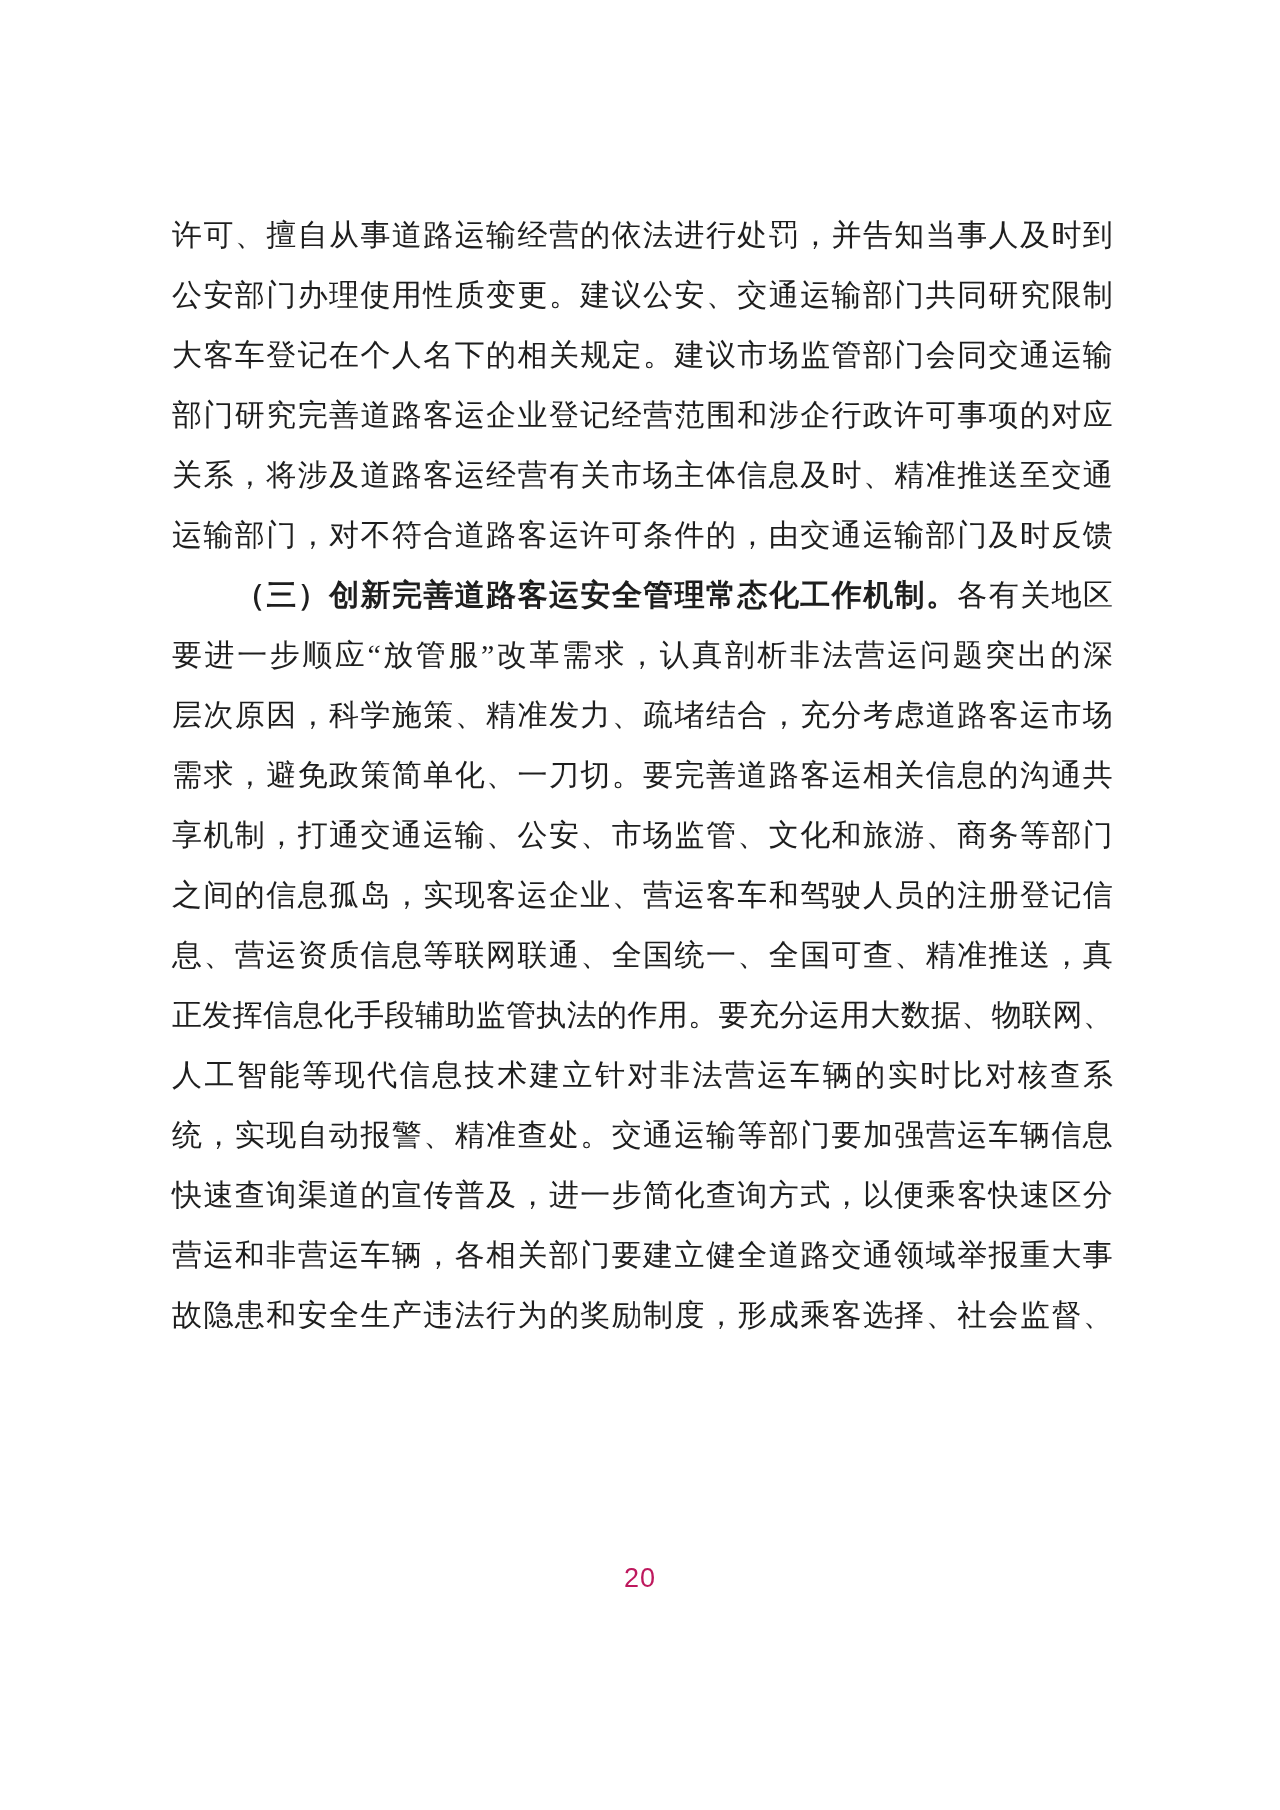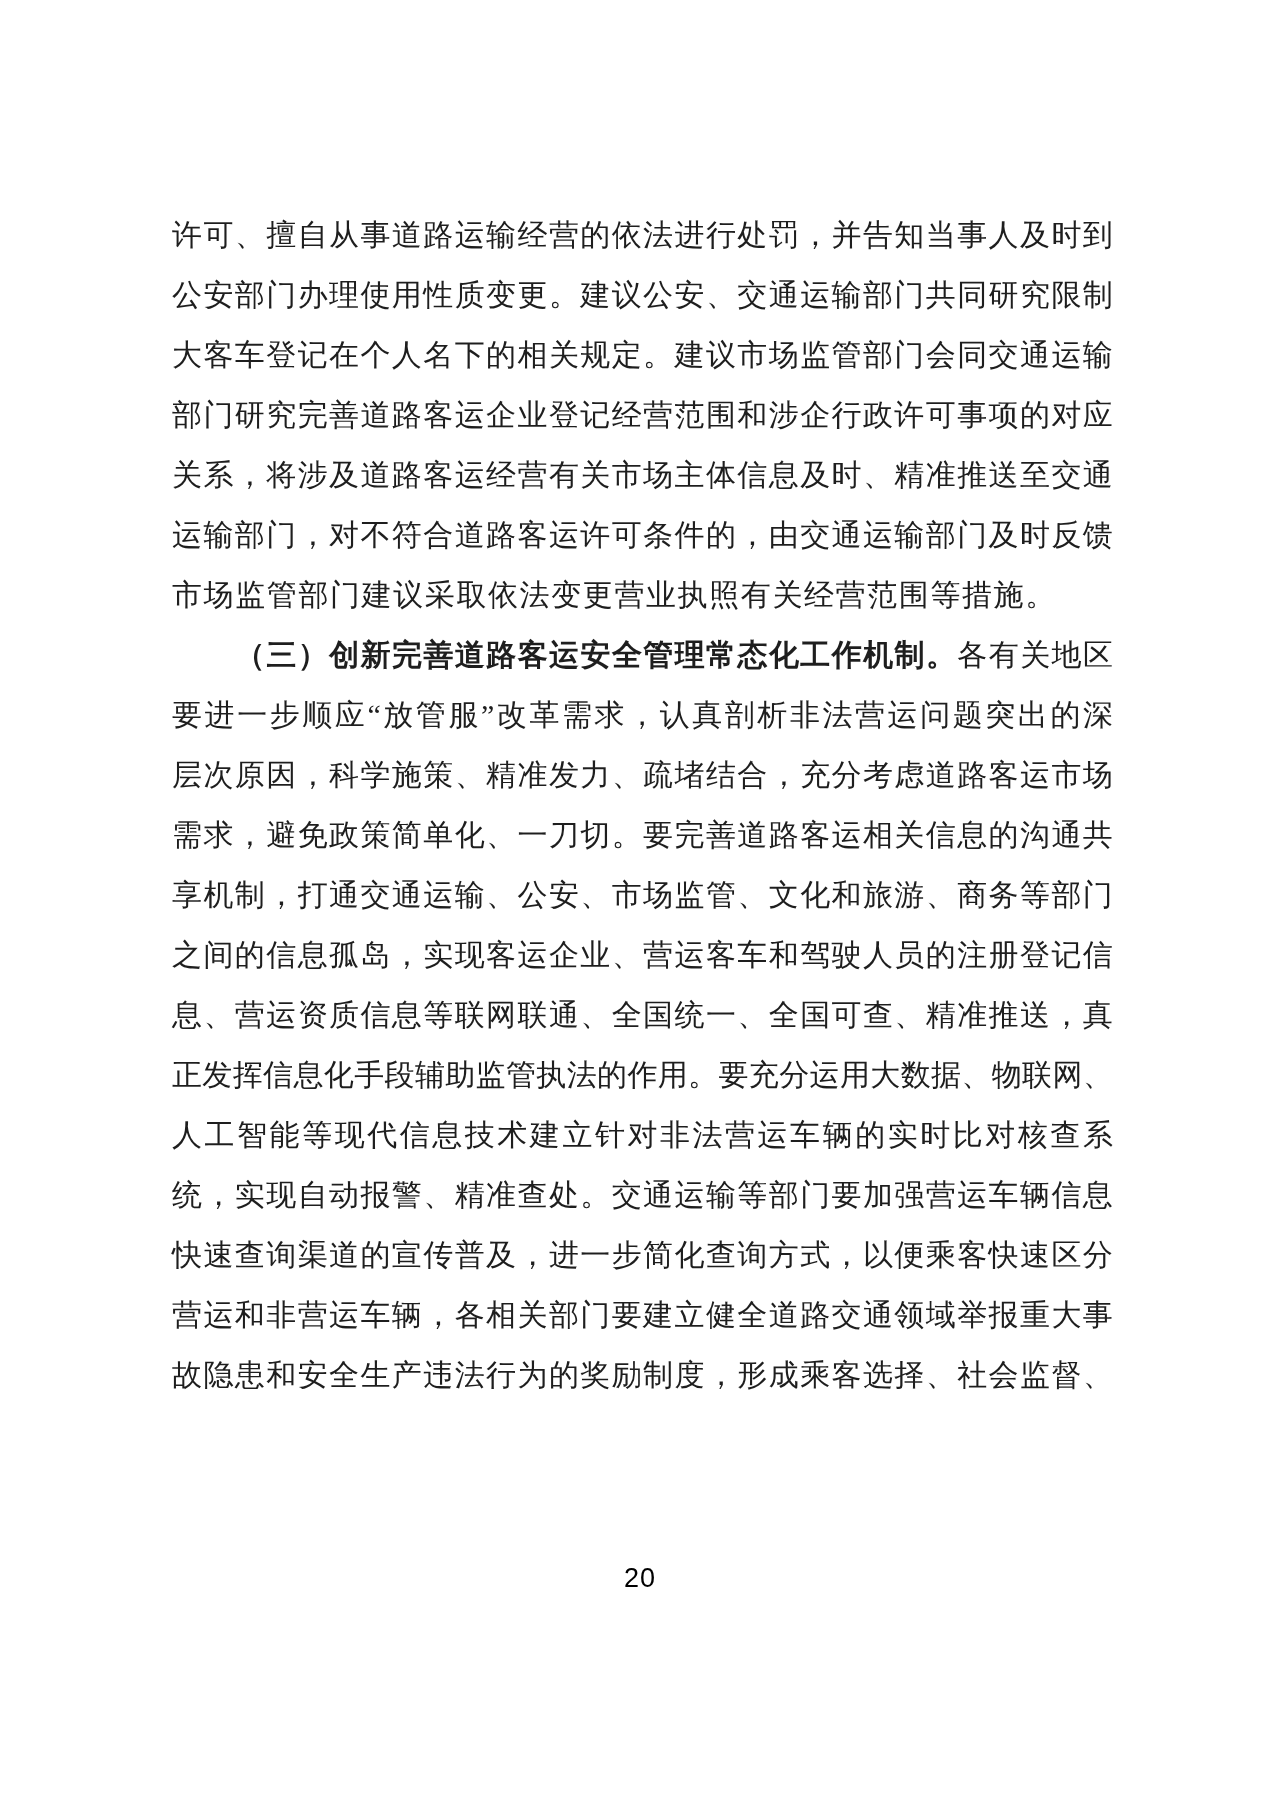--- a/index.html
+++ b/index.html
@@ -43,21 +43,21 @@
   .indent { padding-left: 63px; }
   b { font-weight: bold; }
   .page-number {
     position: absolute;
     top: 1563px;
     left: 0;
     width: 100%;
     text-align: center;
     font-family: "Liberation Sans", "DejaVu Sans", sans-serif;
     font-size: 27px;
-    color: #000000;
+    color: #be185d;
     letter-spacing: 1px;
   }
 </style>
 </head>
 <body>
 
 <div class="page">
 
   <div class="text-block">
 
@@ -246,21 +246,20 @@
         <span class="ch">通</span>
         <span class="ch">运</span>
         <span class="ch">输</span>
         <span class="ch">部</span>
         <span class="ch">门</span>
         <span class="ch">及</span>
         <span class="ch">时</span>
         <span class="ch">反</span>
         <span class="ch">馈</span>
       </div>
-    <div class="line last" data-bind="content.paragraph1.lines.6">市场监管部门建议采取依法变更营业执照有关经营范围等措施。</div>
 
     <div class="line just indent">
       <b data-bind="content.paragraph2.heading"><span class="ch">（</span><span class="ch">三</span><span class="ch">）</span><span class="ch">创</span><span class="ch">新</span><span class="ch">完</span><span class="ch">善</span><span class="ch">道</span><span class="ch">路</span><span class="ch">客</span><span class="ch">运</span><span class="ch">安</span><span class="ch">全</span><span class="ch">管</span><span class="ch">理</span><span class="ch">常</span><span class="ch">态</span><span class="ch">化</span><span class="ch">工</span><span class="ch">作</span><span class="ch">机</span><span class="ch">制</span><span class="ch">。</span></b>
         <span data-bind="content.paragraph2.heading_tail"><span class="ch">各</span><span class="ch">有</span><span class="ch">关</span><span class="ch">地</span><span class="ch">区</span></span>
     </div>
     <div class="line just" data-bind="content.paragraph2.lines.0">
         <span class="ch">要</span>
         <span class="ch">进</span>
         <span class="ch">一</span>
         <span class="ch">步</span>

